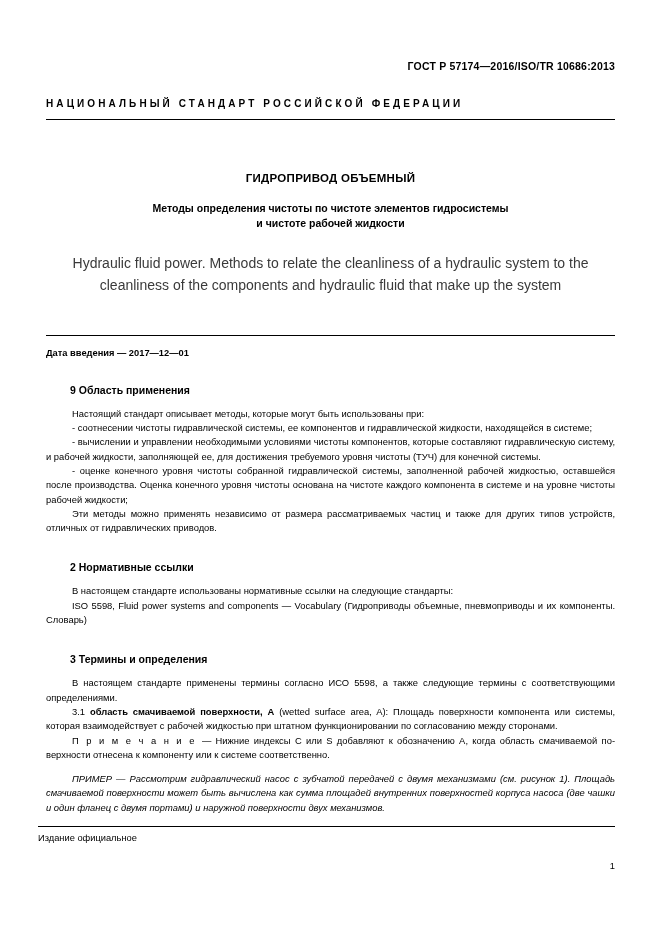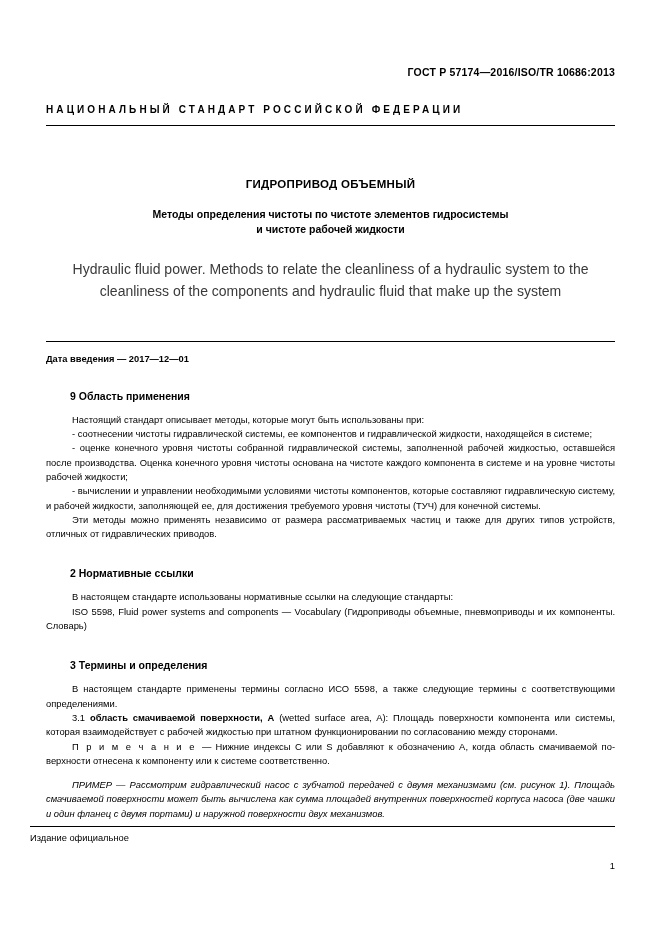--- a/index.html
+++ b/index.html
@@ -14,21 +14,21 @@
     color: #000000;
     position: relative;
     overflow: hidden;
   }
   .page {
     position: absolute;
     left: 0; top: 0;
     width: 661px;
     height: 935px;
     box-sizing: border-box;
-    padding: 8px 46px;
+    padding: 2px 46px;
   }
   .std-code {
     margin-top: 58px;
     text-align: right;
     font-size: 10.5px;
     font-weight: bold;
     letter-spacing: 0.2px;
   }
   .national-standard {
     margin-top: 26px;
@@ -101,21 +101,21 @@
   p.example {
     font-size: 9.4px;
     line-height: 1.52;
     text-align: justify;
     text-indent: 26px;
     font-style: italic;
     margin: 10px 0 0 0;
   }
   .footer {
     position: absolute;
-    left: 30px;
+    left: 38px;
     right: 46px;
     bottom: 64px;
   }
   .rule-bottom {
     border-bottom: 1.1px solid #000;
     width: 100%;
   }
   .footer-row {
     margin-top: 6px;
     display: flex;
@@ -146,22 +146,22 @@
     <div class="doc-eng">Hydraulic fluid power. Methods to relate the cleanliness of a hydraulic system to the cleanliness of the components and hydraulic fluid that make up the system</div>
   </div>
 
   <div class="rule-mid"></div>
 
   <div class="intro-date">Дата введения — 2017—12—01</div>
 
   <h2 class="section">9 Область применения</h2>
   <p class="body">Настоящий стандарт описывает методы, которые могут быть использованы при:</p>
   <p class="body">- соотнесении чистоты гидравлической системы, ее компонентов и гидравлической жидкости, на­ходящейся в системе;</p>
+  <p class="body">- вычислении и управлении необходимыми условиями чистоты компонентов, которые составляют гидравлическую систему, и рабочей жидкости, заполняющей ее, для достижения требуемого уровня чистоты (ТУЧ) для конечной системы.</p>
   <p class="body">- оценке конечного уровня чистоты собранной гидравлической системы, заполненной рабочей жидкостью, оставшейся после производства. Оценка конечного уровня чистоты основана на чистоте каждого компонента в системе и на уровне чистоты рабочей жидкости;</p>
-  <p class="body">- вычислении и управлении необходимыми условиями чистоты компонентов, которые составляют гидравлическую систему, и рабочей жидкости, заполняющей ее, для достижения требуемого уровня чистоты (ТУЧ) для конечной системы.</p>
   <p class="body">Эти методы можно применять независимо от размера рассматриваемых частиц и также для дру­гих типов устройств, отличных от гидравлических приводов.</p>
 
   <h2 class="section s2">2 Нормативные ссылки</h2>
   <p class="body">В настоящем стандарте использованы нормативные ссылки на следующие стандарты:</p>
   <p class="body">ISO 5598, Fluid power systems and components — Vocabulary (Гидроприводы объемные, пневмо­приводы и их компоненты. Словарь)</p>
 
   <h2 class="section s2">3 Термины и определения</h2>
   <p class="body">В настоящем стандарте применены термины согласно ИСО 5598, а также следующие термины с соответствующими определениями.</p>
   <p class="body"><span>3.1 </span><b class="inline">область смачиваемой поверхности, А</b><span> (wetted surface area, A): Площадь поверхности компо­нента или системы, которая взаимодействует с рабочей жидкостью при штатном функционировании по согласованию между сторонами.</span></p>
   <p class="note"><span class="sp-letters">П р и м е ч а н и е </span><span>— Нижние индексы С или S добавляют к обозначению А, когда область смачиваемой по­верхности отнесена к компоненту или к системе соответственно.</span></p>

